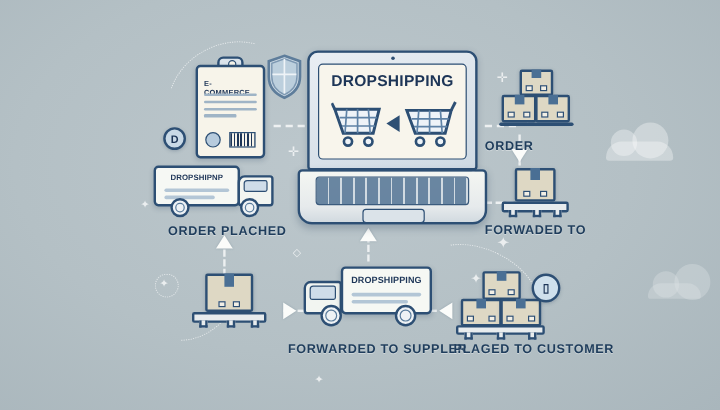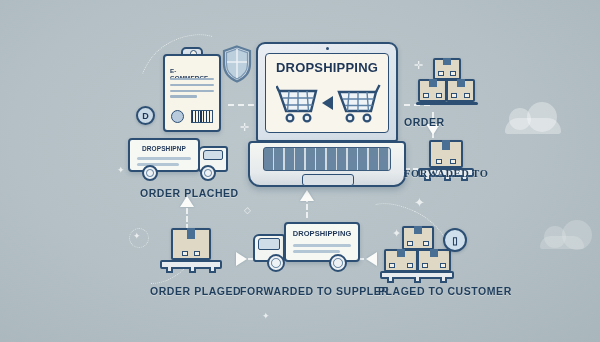--- a/index.html
+++ b/index.html
@@ -392,34 +392,33 @@
     <div class="pkg" style="left:11px; top:0; width:34px; height:28px;">
       <span class="mark" style="left:5px;"></span>
       <span class="mark b" style="right:5px;"></span>
     </div>
     <div class="pallet" style="left:0; top:28px; width:56px; height:9px;">
       <i style="left:4px;"></i>
         <i style="left:24px;"></i>
         <i style="right:4px;"></i>
     </div>
   </div>
-  <div class="caption" style="left:404px; top:168px;font-family:Liberation Serif, serif;">FORWADED TO</div>
+  <div class="caption" style="left:404px; top:186px;">FORWADED TO</div>
 
   <div style="position:absolute; left:160px; top:228px; width:62px; height:46px;">
     <div class="pkg" style="left:11px; top:0; width:40px; height:32px;">
       <span class="mark" style="left:9px;"></span>
       <span class="mark b" style="right:9px;"></span>
     </div>
     <div class="pallet" style="left:0; top:32px; width:62px; height:9px;">
       <i style="left:4px;"></i>
         <i style="left:27px;"></i>
         <i style="right:4px;"></i>
     </div>
   </div>
-  <div class="caption" style="left:150px; top:285px;">ORDER PLAGED</div>
 
   <div class="truck" style="left:253px; top:222px; width:110px; height:52px;">
     <div class="tr-cab" style="left:0; top:12px; width:32px; height:28px;"></div>
     <div class="tr-win" style="left:5px; top:16px; width:22px; height:12px;"></div>
     <div class="tr-box" style="left:31px; top:0; width:76px; height:40px;">
       <div class="tr-label" style="font-size:7.5px;">DROPSHIPPING</div>
       <div class="tr-bars" style="top:20px;">
         <i style="width:100%"></i>
           <i style="width:82%"></i>
       </div>

